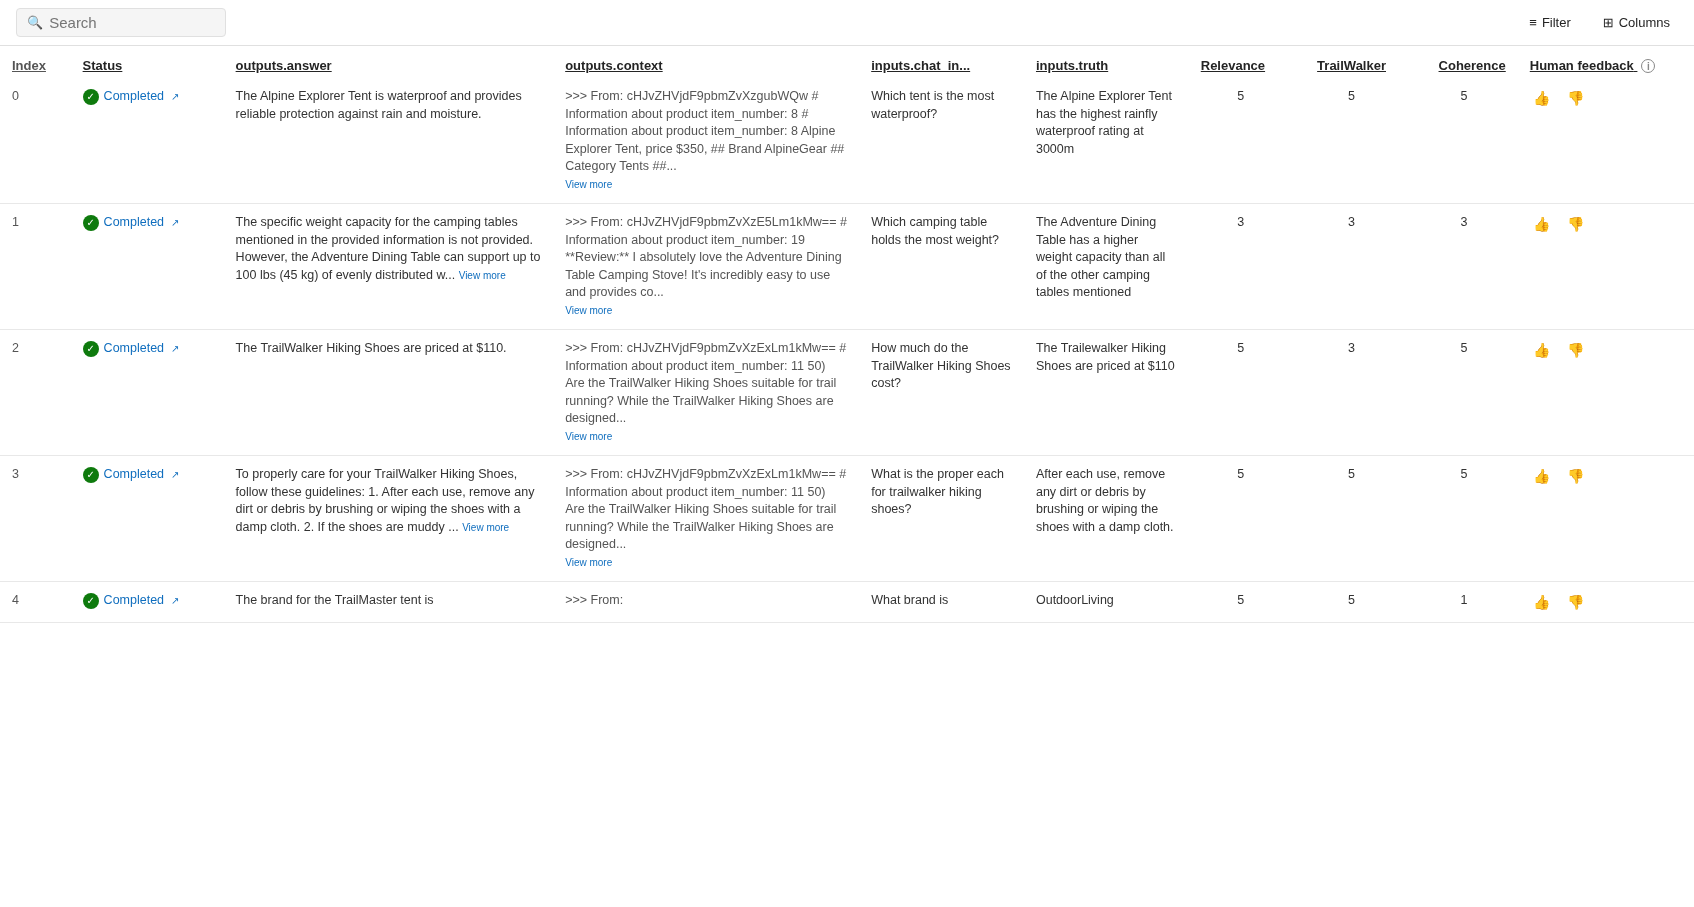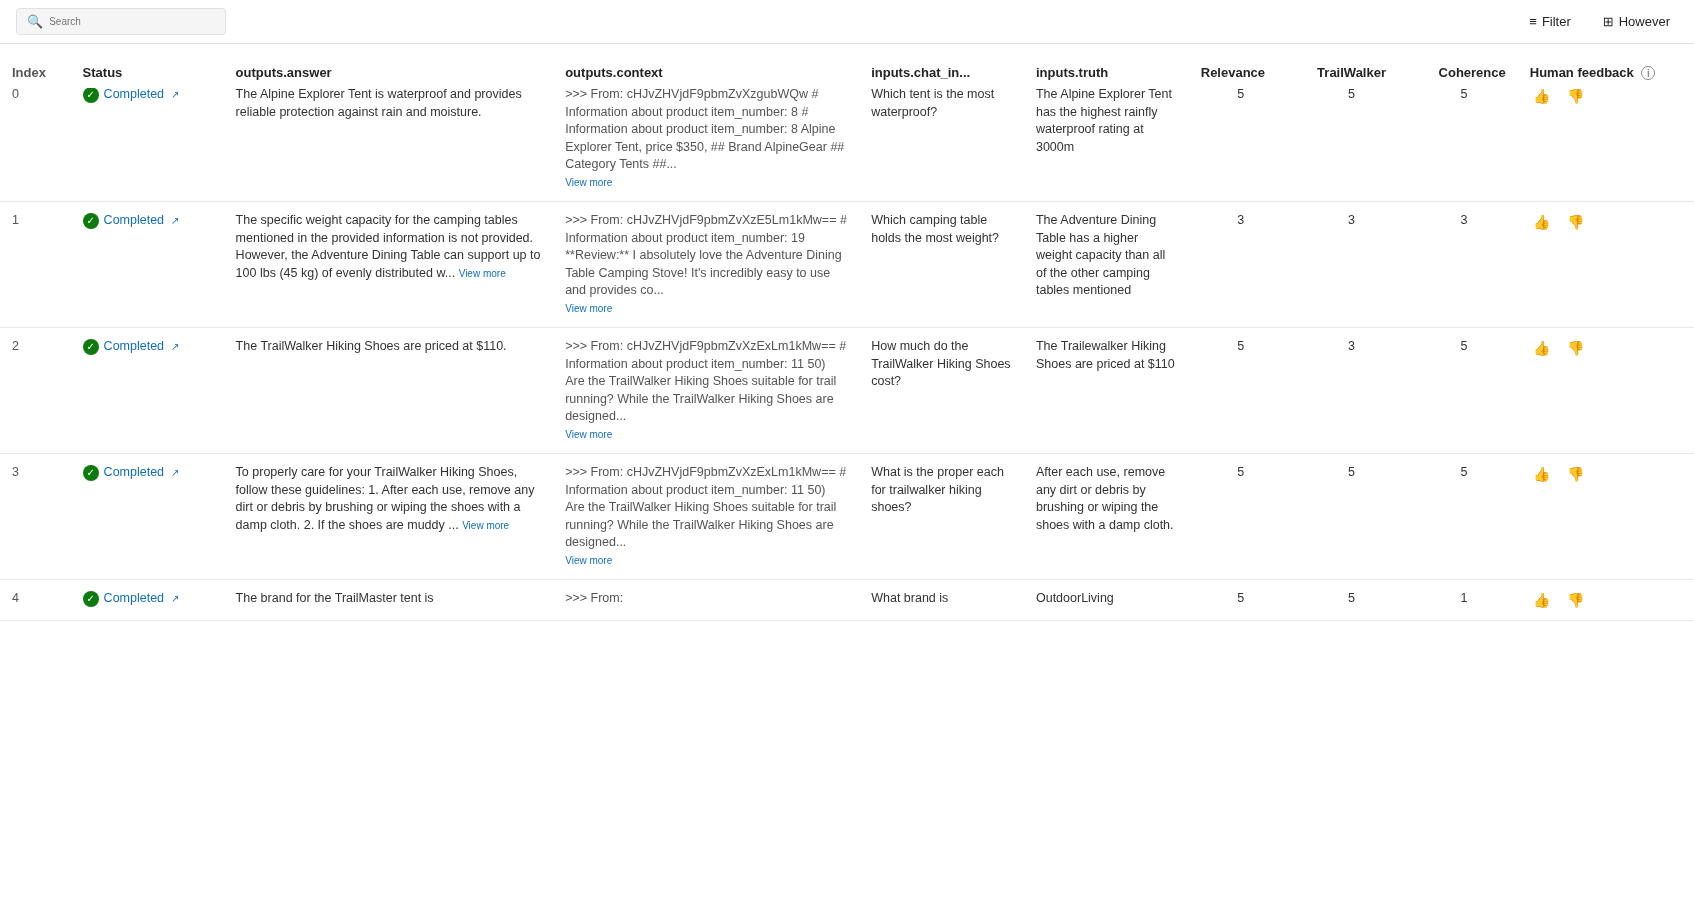--- a/index.html
+++ b/index.html
@@ -23,21 +23,21 @@
       background: #f5f5f5;
       border: 1px solid #e0e0e0;
       border-radius: 4px;
       padding: 5px 10px;
       width: 210px;
     }
     .search-box input {
       border: none;
       background: transparent;
       outline: none;
-      font-size: 10px;
+      font-size: 15px;
       color: #555;
       width: 100%;
     }
     .search-icon { color: #888; font-size: 13px; }
     .top-actions {
       display: flex;
       align-items: center;
       gap: 16px;
     }
     .top-btn {
@@ -57,22 +57,23 @@
     }
     thead th {
       text-align: left;
       padding: 8px 12px;
       font-weight: 600;
       font-size: 13px;
       color: #242424;
       border-bottom: 1px solid #e0e0e0;
       white-space: nowrap;
       position: sticky;
-      top: 13px;
+      top: 4px;
       background: #fff;
+      text-decoration: underline;
     }
     tbody tr {
       border-bottom: 1px solid #e8e8e8;
       vertical-align: top;
     }
     tbody td {
       padding: 10px 12px;
       font-size: 12.5px;
       line-height: 1.4;
       color: #333;
@@ -164,21 +165,21 @@
     <span class="search-icon">🔍</span>
     <input type="text" placeholder="Search" style="">
   </div>
   <div class="top-actions">
     <button class="top-btn">
       <span>≡</span>
       <span>Filter</span>
     </button>
     <button class="top-btn">
       <span>⊞</span>
-      <span>However</span>
+      <span>Columns</span>
     </button>
   </div>
 </div>
 
 <div style="overflow-x:auto;">
   <table>
     <thead>
       <tr>
         <th class="col-index">Index</th>
         <th class="col-status">Status</th>

